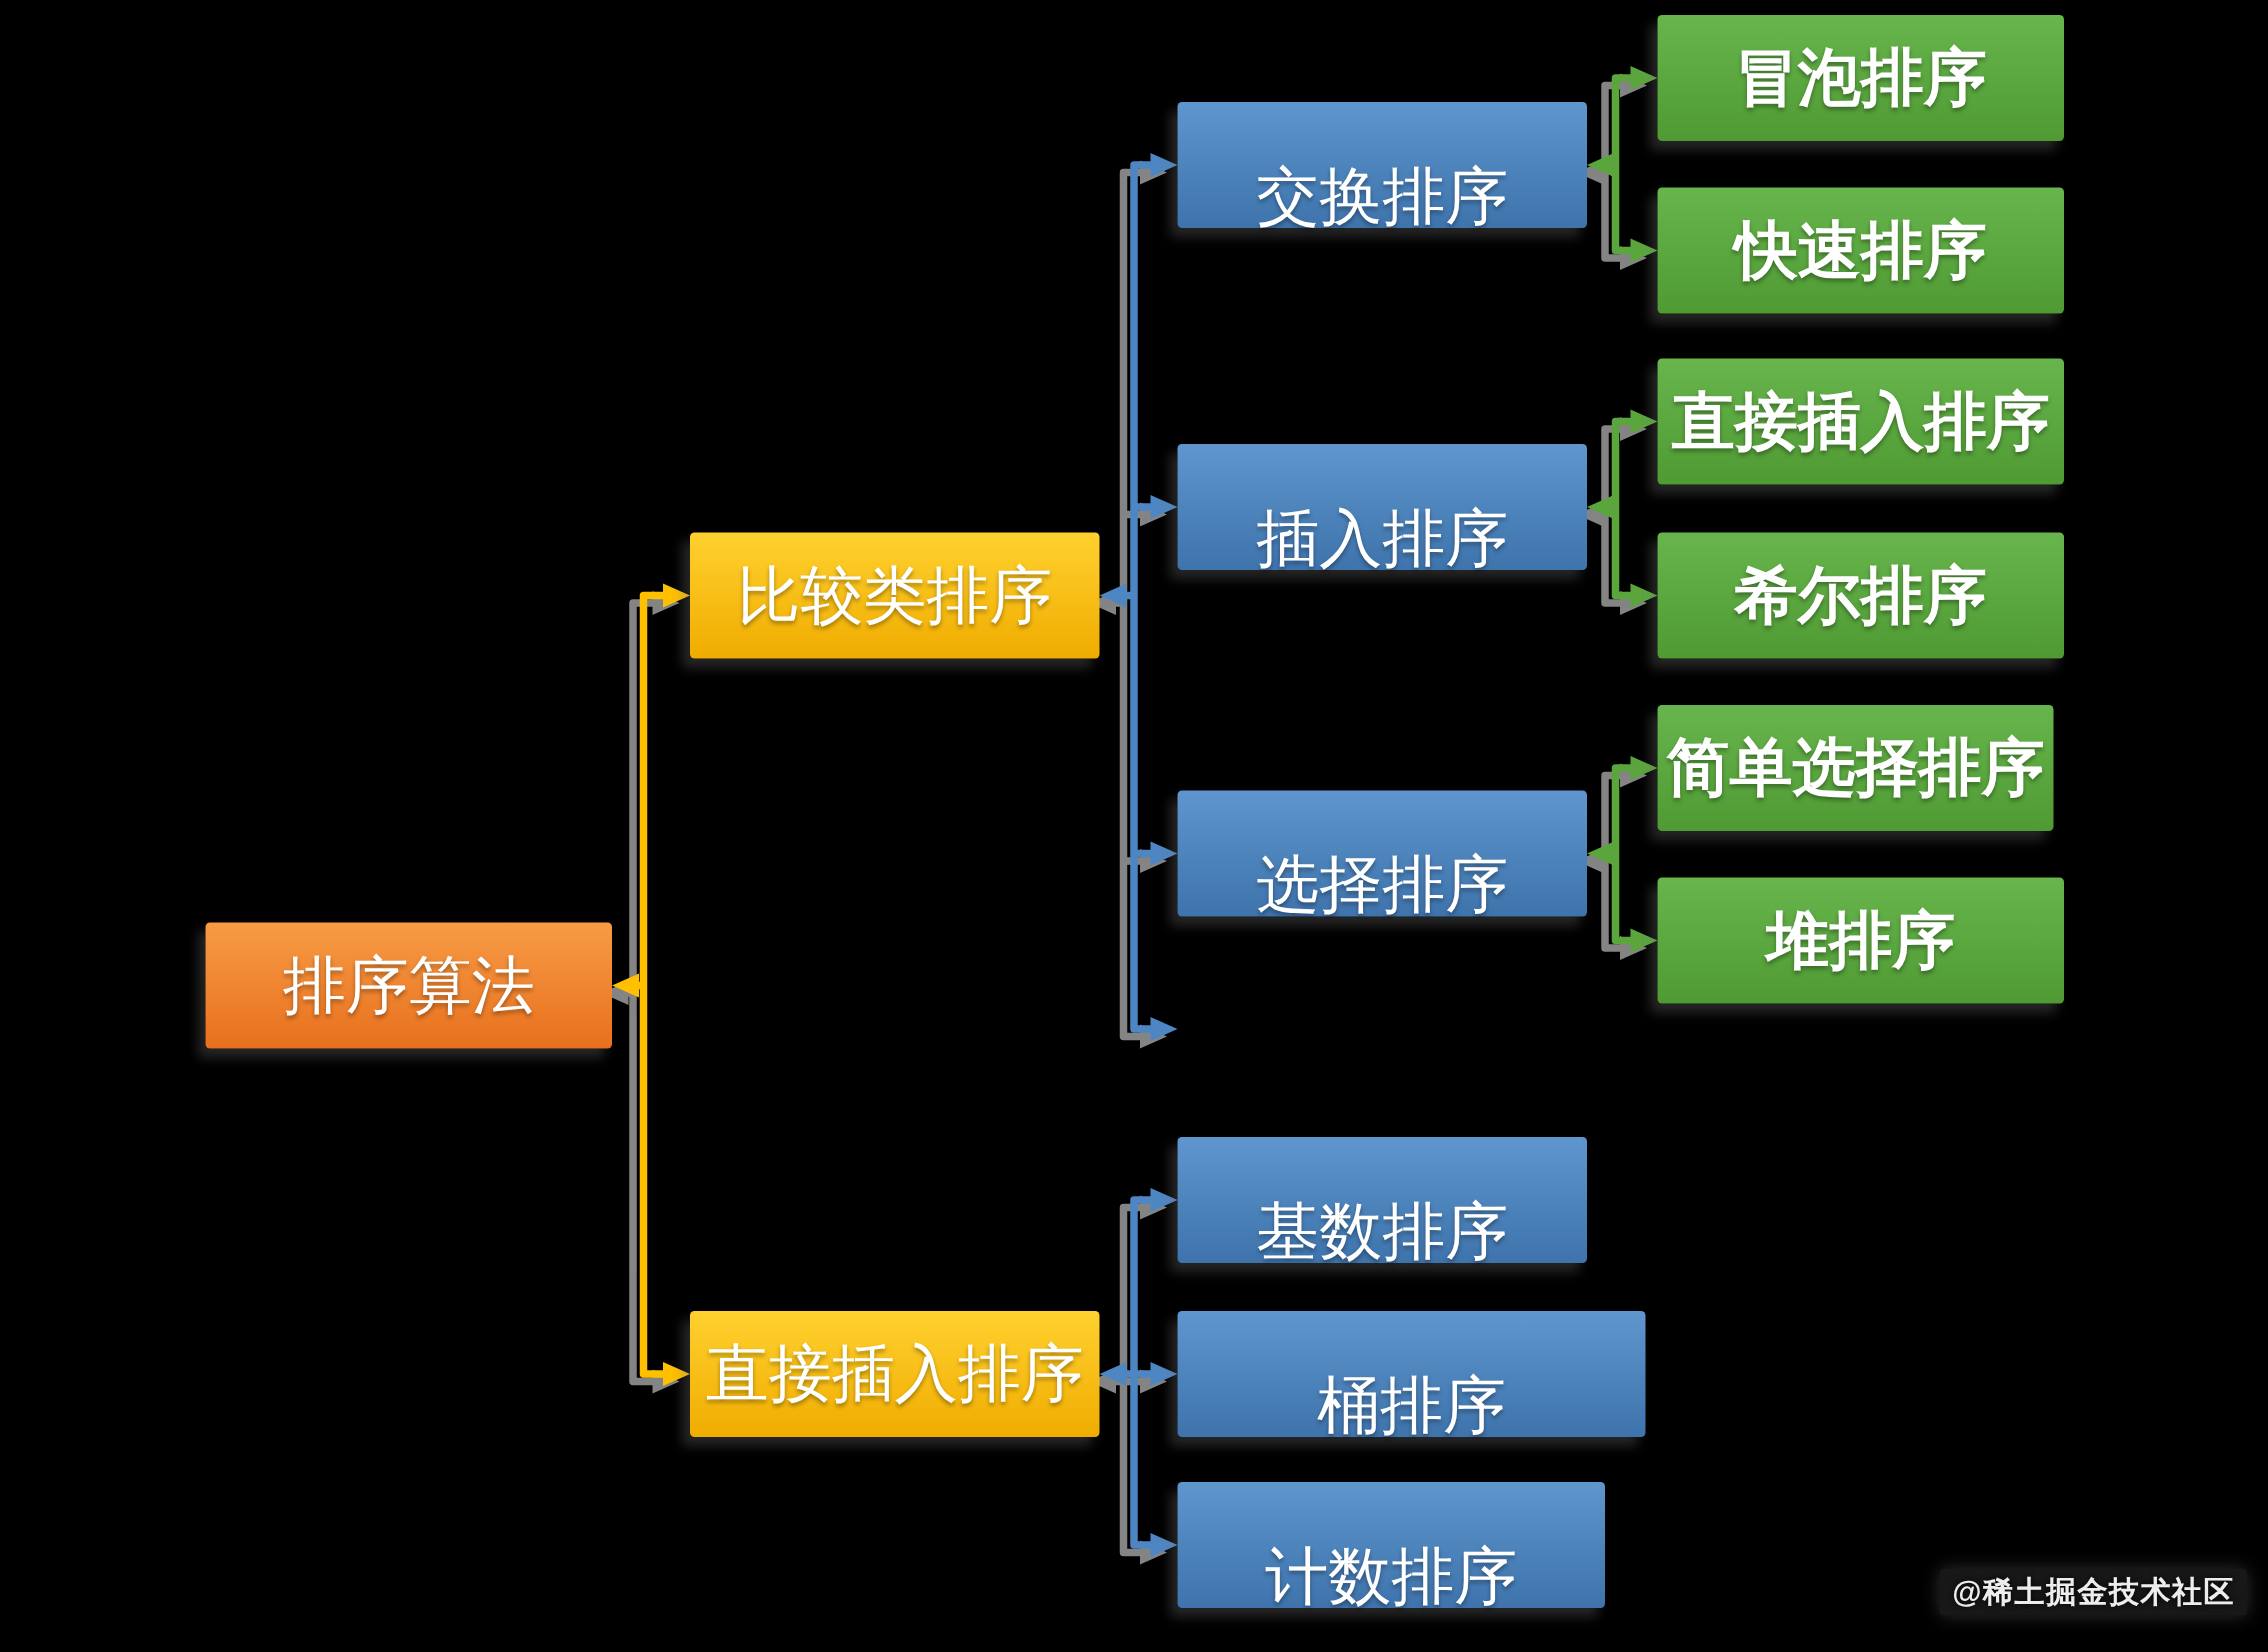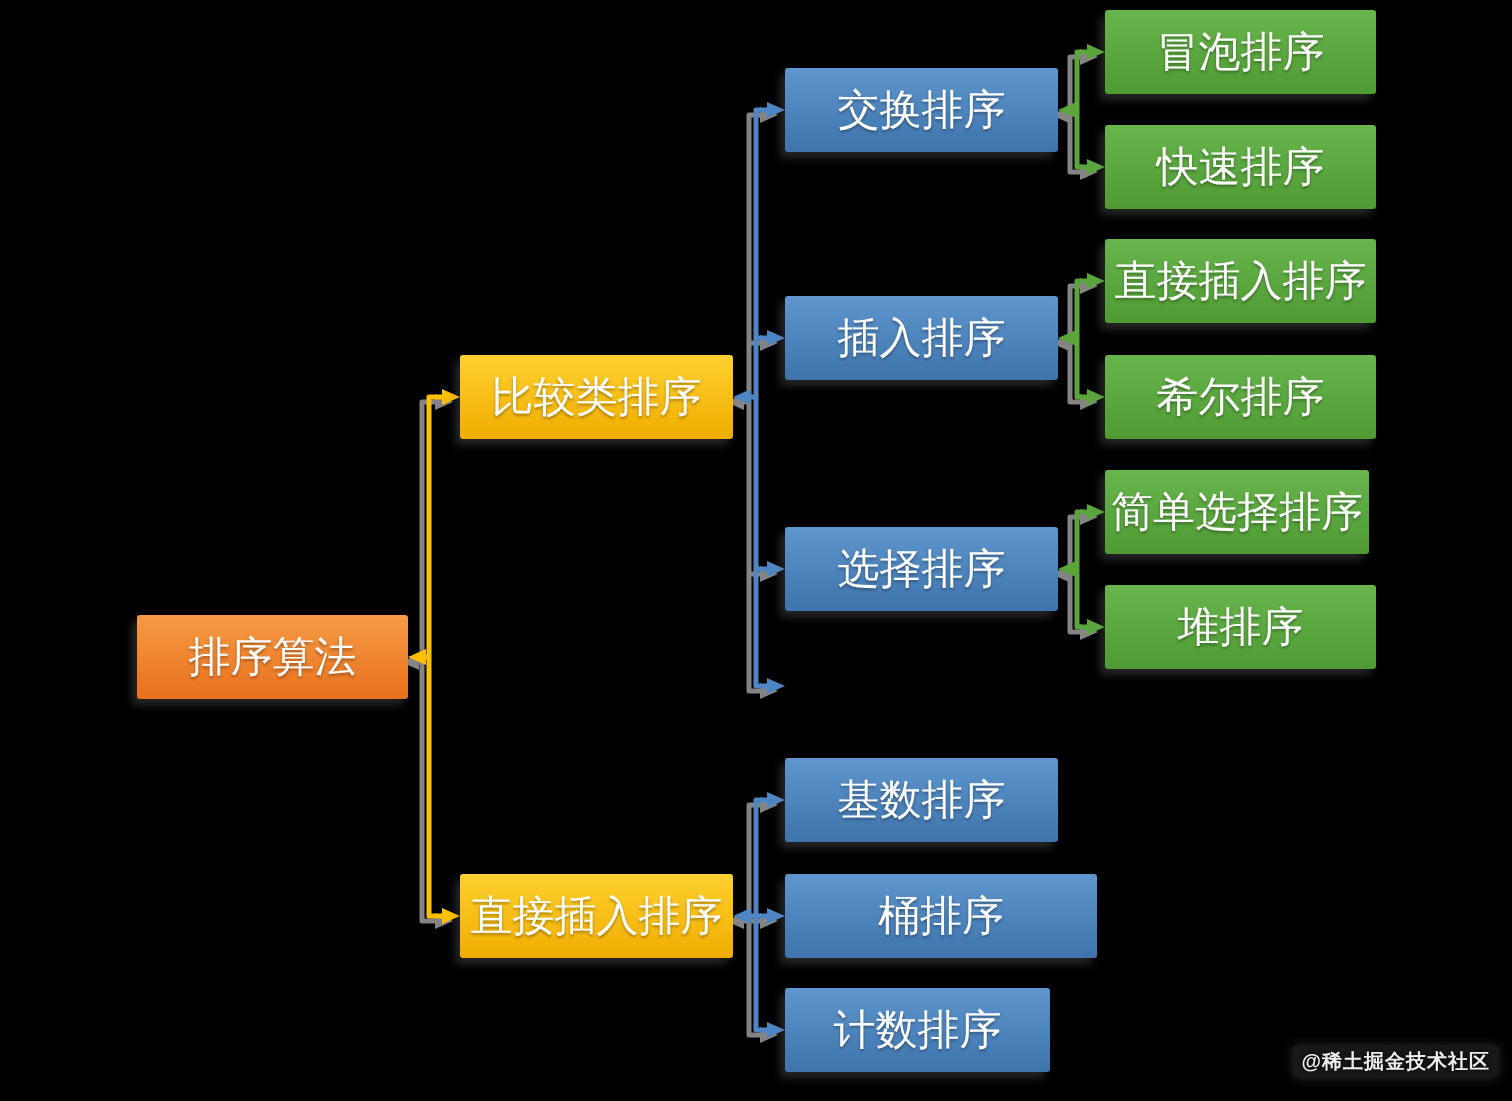--- a/index.html
+++ b/index.html
@@ -9,22 +9,22 @@
   #edge-svg{position:absolute;left:0;top:0;}
   .node{
     position:absolute;height:84px;
     display:flex;align-items:center;justify-content:center;
     color:#fff;font-size:42px;line-height:1;border-radius:3px;
     box-shadow:-5px 6px 8px rgba(125,125,125,.30);
   }
   .node span{white-space:nowrap;text-shadow:0 2px 3px rgba(0,0,0,.35);}
   .lv-root  {background:linear-gradient(to bottom,var(--root-top),var(--root-bottom));}
   .lv-cat   {background:linear-gradient(to bottom,var(--category-top),var(--category-bottom));}
-  .lv-branch{background:linear-gradient(to bottom,var(--branch-top),var(--branch-bottom));}
-  .lv-leaf  {background:linear-gradient(to bottom,var(--leaf-top),var(--leaf-bottom));}
+  .lv-branch{background:linear-gradient(to bottom,var(--branch-top),var(--branch-bottom));align-items:flex-end;}
+  .lv-leaf  {background:linear-gradient(to bottom,var(--leaf-top),var(--leaf-bottom));font-weight:bold;}
   .watermark{
     position:absolute;right:14px;top:1046px;
     color:#ededed;font-size:20px;font-weight:bold;letter-spacing:1px;
     background:rgba(70,70,70,.35);padding:2px 8px;border-radius:3px;
     text-shadow:0 0 5px rgba(0,0,0,.95);
     box-shadow:0 0 12px rgba(55,55,55,.85);
   }
 </style>
 </head>
 <body style="background: rgb(0, 0, 0);">
@@ -154,21 +154,21 @@
 
 
   <div class="node lv-branch" style="left:785px;top:758px;width:273px">
     <span>基数排序</span>
     </div>
 
   <div class="node lv-branch" style="left:785px;top:874px;width:312px">
     <span>桶排序</span>
     </div>
 
-  <div class="node lv-branch" style="left:785px;top:988px;width:265px">
+  <div class="node lv-branch" style="left:785px;top:988px;width:285px">
     <span>计数排序</span>
     </div>
 
   <div class="node lv-leaf" style="left:1105px;top:10px;width:271px">
     <span>冒泡排序</span>
     </div>
 
   <div class="node lv-leaf" style="left:1105px;top:125px;width:271px">
     <span>快速排序</span>
     </div>

